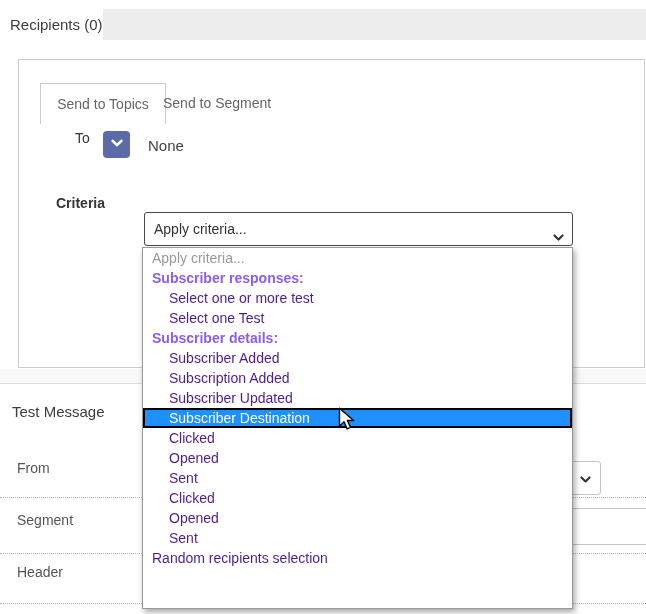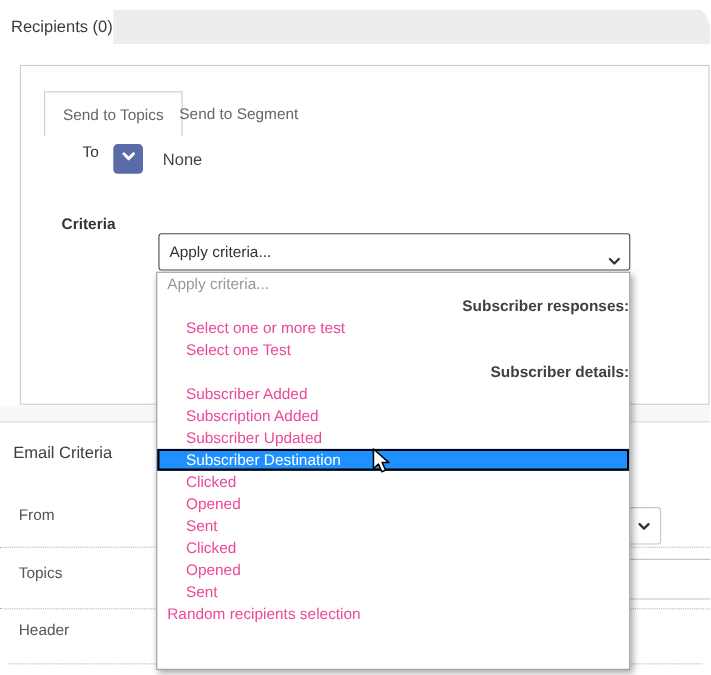--- a/index.html
+++ b/index.html
@@ -1,18 +1,18 @@
 <!DOCTYPE html>
 <html><head>
 <meta charset="utf-8">
 <style>
   html,body { margin:0; padding:0; }
   .screen {
     position:relative; width:646px; height:614px; overflow:hidden;
-    background:#ffffff; font-family:"Liberation Sans", sans-serif;border-radius:30px;
+    background:#ffffff; font-family:"Liberation Sans", sans-serif;
     -webkit-font-smoothing:antialiased;
   }
   
   .tab-strip { position:absolute; left:0; top:9px; width:646px; height:31px; background:#ededed; }
   .main-tab {
     position:absolute; left:0; top:0; width:103px; height:31px; background:#ffffff;
     font-size:15px; color:#3d3d3d; line-height:31px; padding-left:10px; box-sizing:border-box;
     white-space:nowrap;
   }
   
@@ -59,22 +59,22 @@
     border:1px solid #c5c5c5; border-radius:3px; background:#fff; box-sizing:border-box; z-index:5;
   }
   .sep { position:absolute; left:0; width:646px; height:0; border-top:1px dotted #b5b5b5; }
   .sep1 { top:497px; } .sep2 { top:553px; } .sep3 { top:603px; }
   
   .dropdown {
     position:absolute; left:142px; top:247px; width:431px; height:362px;
     background:#fff; border:1px solid #999; box-sizing:border-box;
     box-shadow:2px 3px 6px rgba(0,0,0,.35); z-index:10;
   }
-  .row { height:20px; line-height:20px; font-size:14px; color:#ec4899; padding-left:9px; white-space:nowrap; }
-  .row.group { font-weight:bold; color:#404040;text-align:right; }
+  .row { height:20px; line-height:20px; font-size:14px; color:#4c1d95; padding-left:9px; white-space:nowrap; }
+  .row.group { font-weight:bold; color:#8b5cf6; }
   .row.option { padding-left:26px; }
   .row.placeholder { color:#999; }
   .row.selected { background:#1e90ff; color:#fff; box-shadow:inset 0 0 0 2px #000; }
   .cursor { position:absolute; left:338px; top:407px; z-index:30; }
 </style>
 </head>
 <body>
 
 <div class="screen">
 
@@ -101,33 +101,33 @@
       <span>Apply criteria...</span>
       <span class="chev">
         <svg width="13" height="13" viewBox="0 0 16 16">
           <path d="M3 5.5 L8 10.5 L13 5.5" stroke="#333" stroke-width="2.6" fill="none" stroke-linecap="round" stroke-linejoin="round"></path>
         </svg>
       </span>
     </div>
   </div>
 
   <div class="email-gap"></div>
-  <div class="email-title">Email Criteria</div>
+  <div class="email-title">Test Message</div>
 
   <div class="field-label from-label">From</div>
   <div class="from-select">
     <span class="chev">
       <svg width="13" height="13" viewBox="0 0 16 16">
         <path d="M3 5.5 L8 10.5 L13 5.5" stroke="#333" stroke-width="2.6" fill="none" stroke-linecap="round" stroke-linejoin="round"></path>
       </svg>
     </span>
   </div>
   <div class="sep sep1"></div>
 
-  <div class="field-label subject-label">Topics</div>
+  <div class="field-label subject-label">Segment</div>
   <div class="subject-input"></div>
   <div class="sep sep2"></div>
 
   <div class="field-label header-label">Header</div>
   <div class="sep sep3"></div>
 
   <div class="dropdown">
     <div class="row placeholder">Apply criteria...</div>
     <div class="row group">Subscriber responses:</div>
     <div class="row option">Select one or more test</div>

